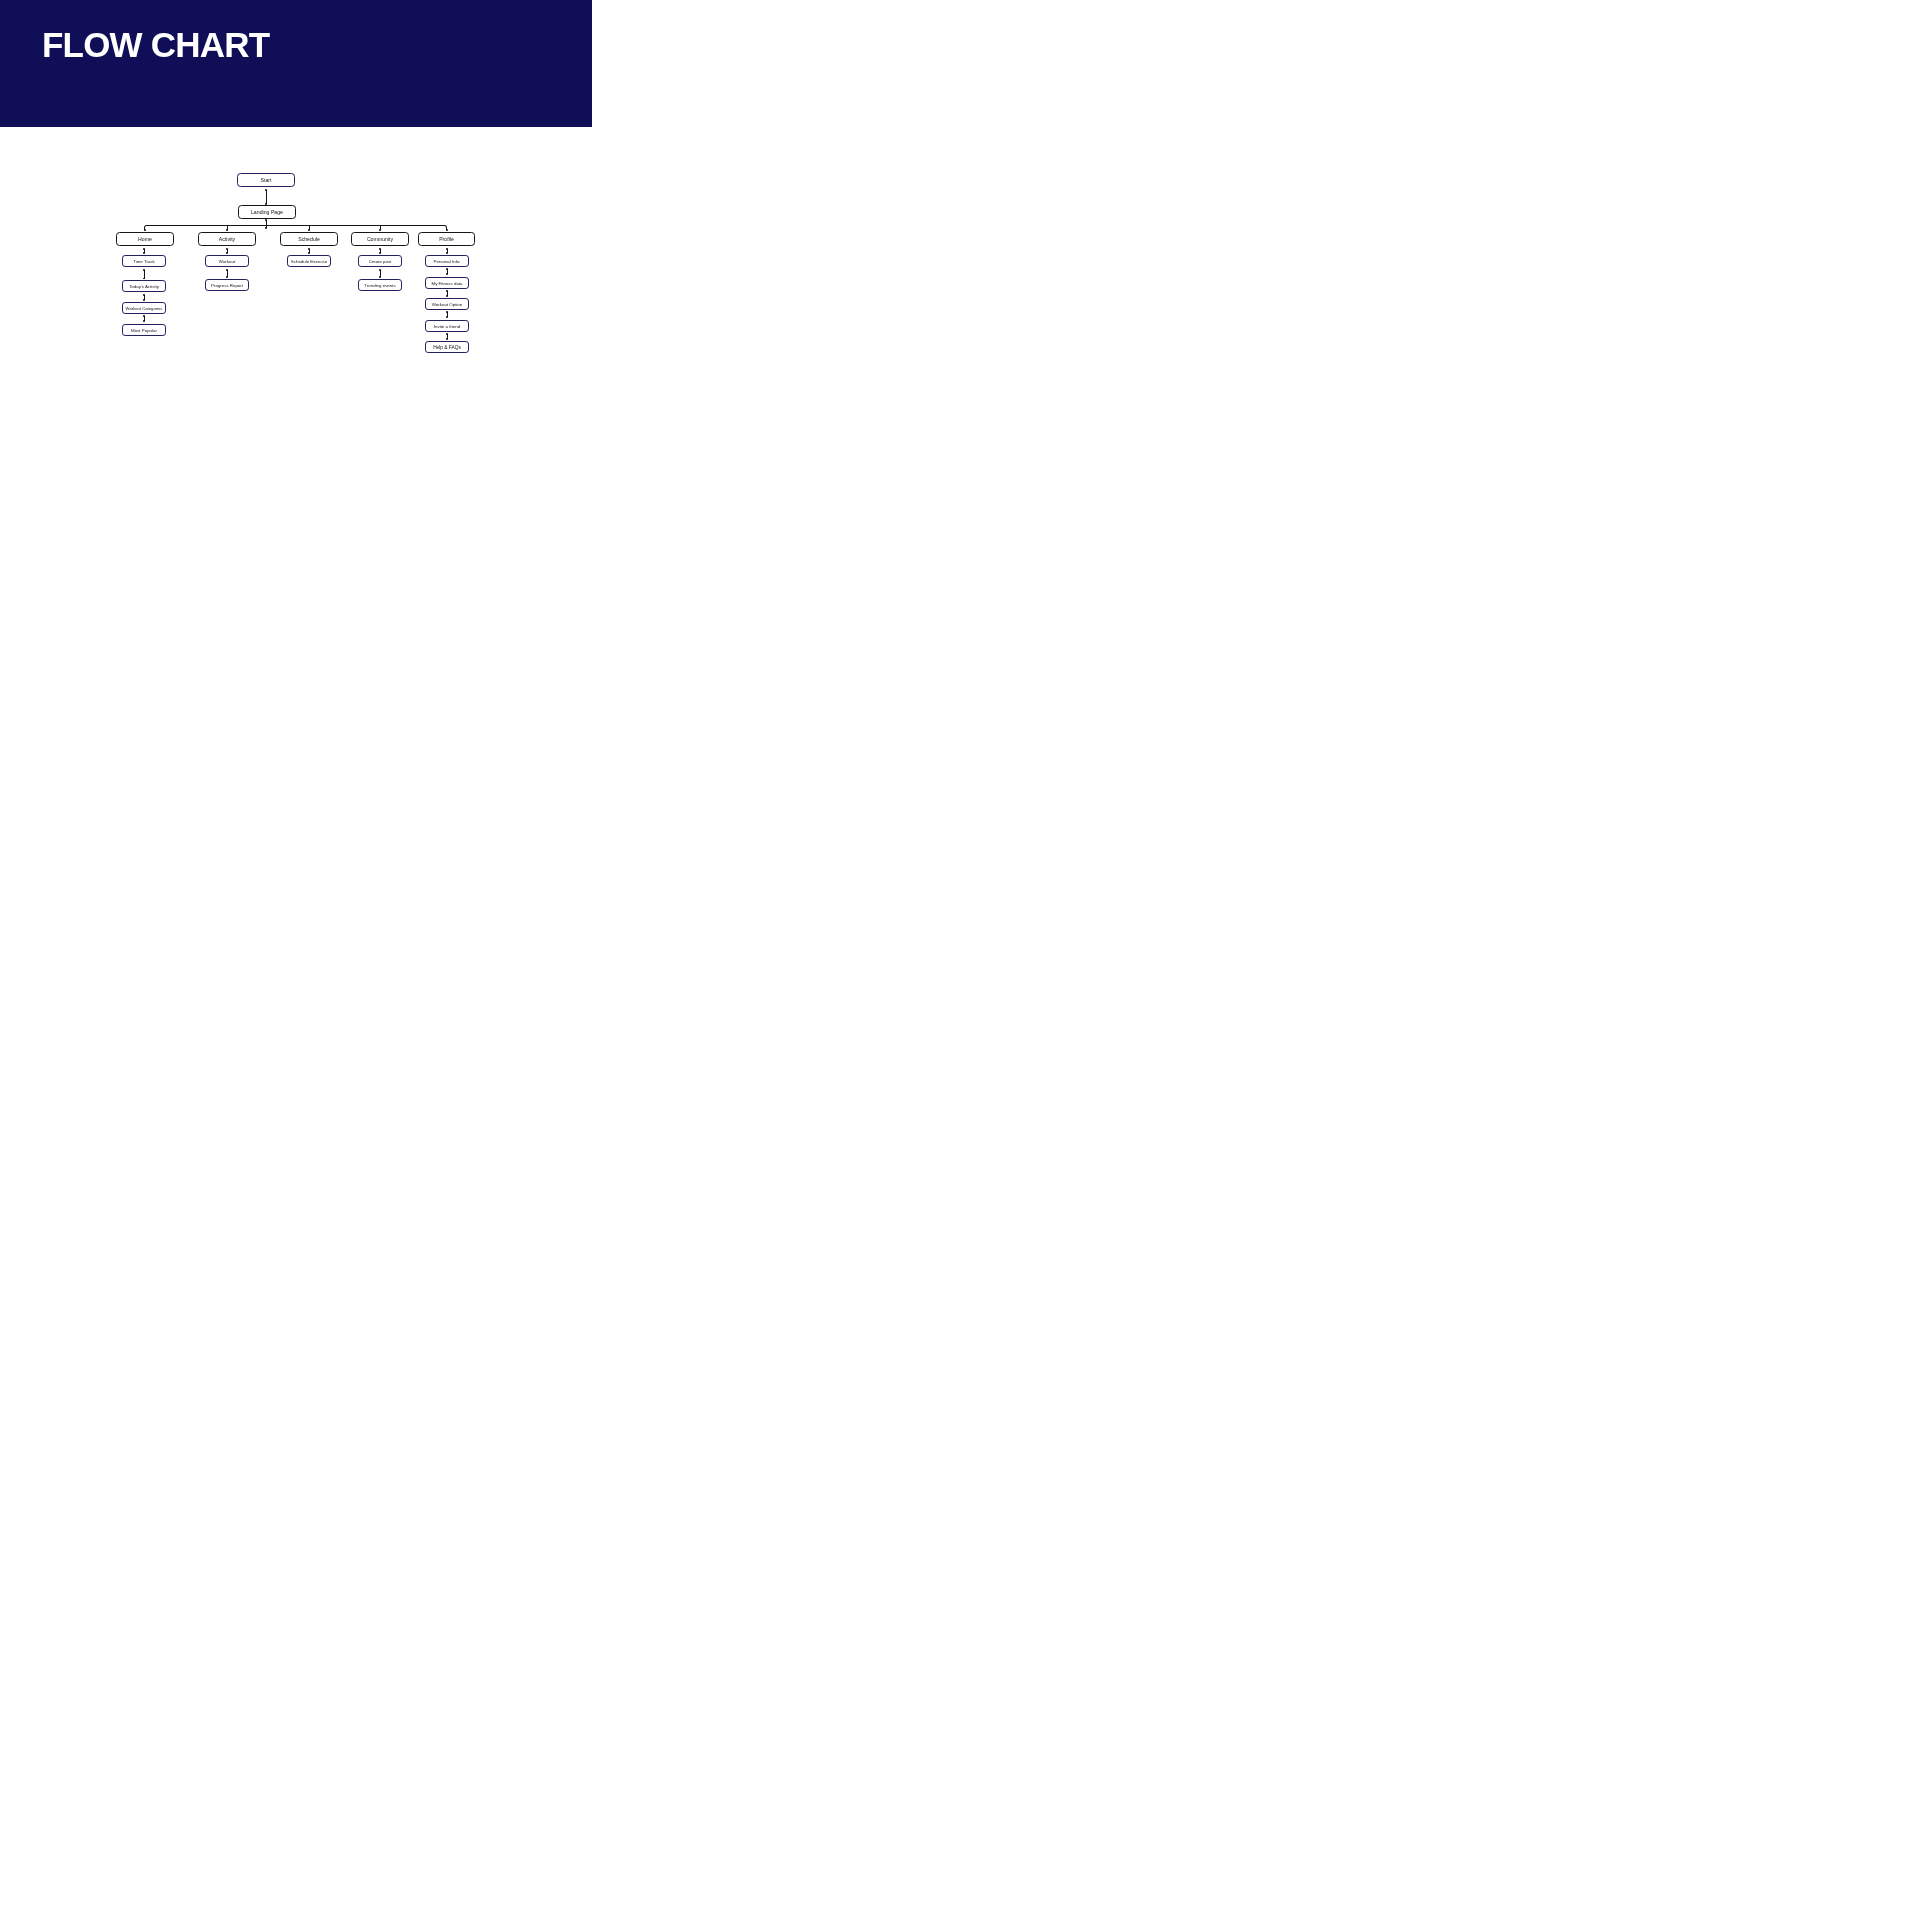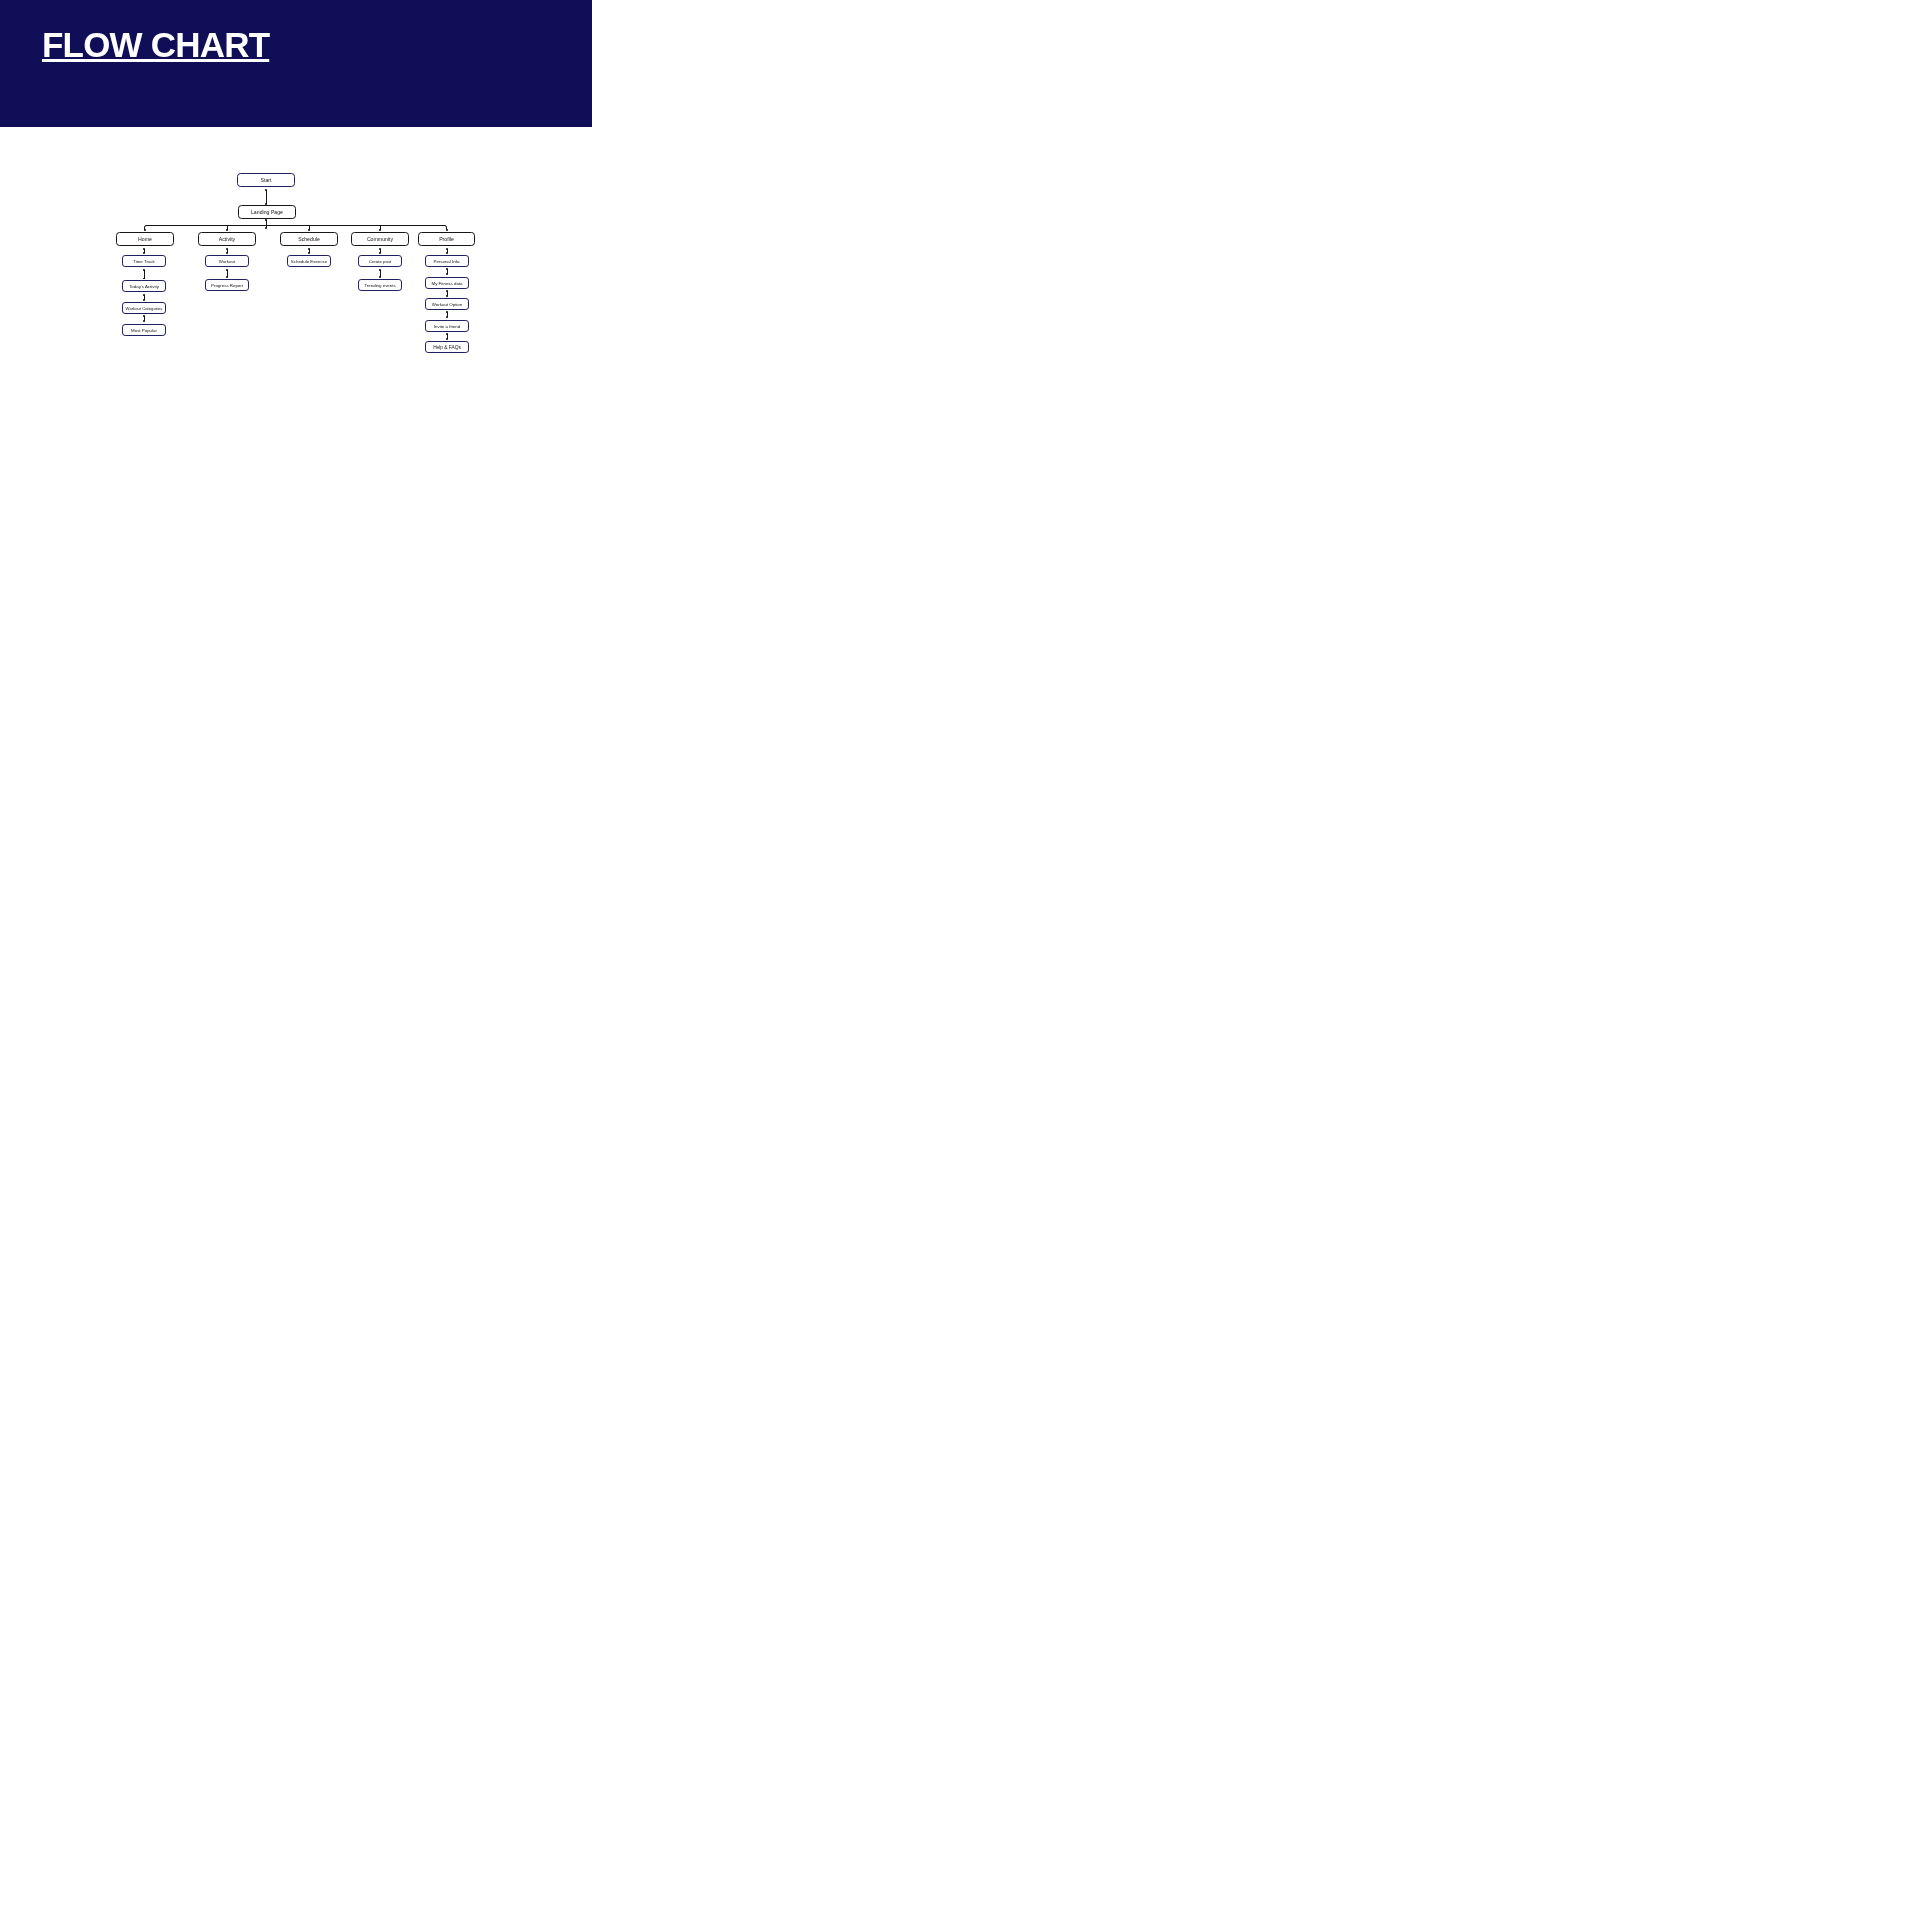--- a/index.html
+++ b/index.html
@@ -12,21 +12,21 @@
   }
   html,body{margin:0;padding:0;background:#ffffff;}
   #stage{
     position:relative;width:592px;height:433px;background:#ffffff;overflow:hidden;
     font-family:"Liberation Sans","DejaVu Sans",sans-serif;
   }
   
   #header{position:absolute;left:0;top:0;width:592px;height:127px;background:var(--header-bg);}
   #title{
     position:absolute;left:42px;top:26.6px;line-height:1;white-space:nowrap;
-    font-size:35px;font-weight:bold;letter-spacing:-0.8px;color:var(--title-color);text-decoration:underline;
+    font-size:35px;font-weight:bold;letter-spacing:-0.8px;color:var(--title-color);
   }
   
   .node{
     position:absolute;background:#ffffff;display:flex;align-items:center;justify-content:center;
     color:var(--text-color);text-align:center;box-sizing:border-box;white-space:nowrap;
   }
   .lvl{border:0.8px solid var(--secondary-border);border-radius:3.5px;height:14px;font-size:5.2px;}
   .accent{border-color:var(--primary-border);}
   .child{border:0.7px solid var(--primary-border);border-radius:3.1px;height:12.3px;width:44px;font-size:4.4px;}
   #n-start   {left:237px;top:173px;width:58px;height:14.3px;}

